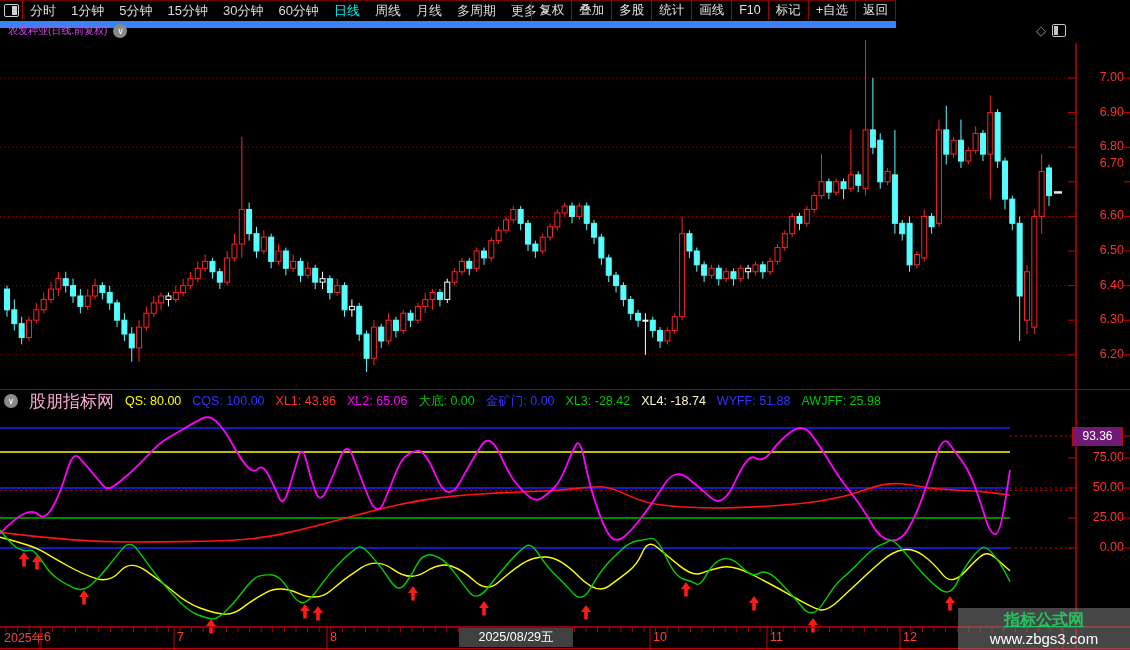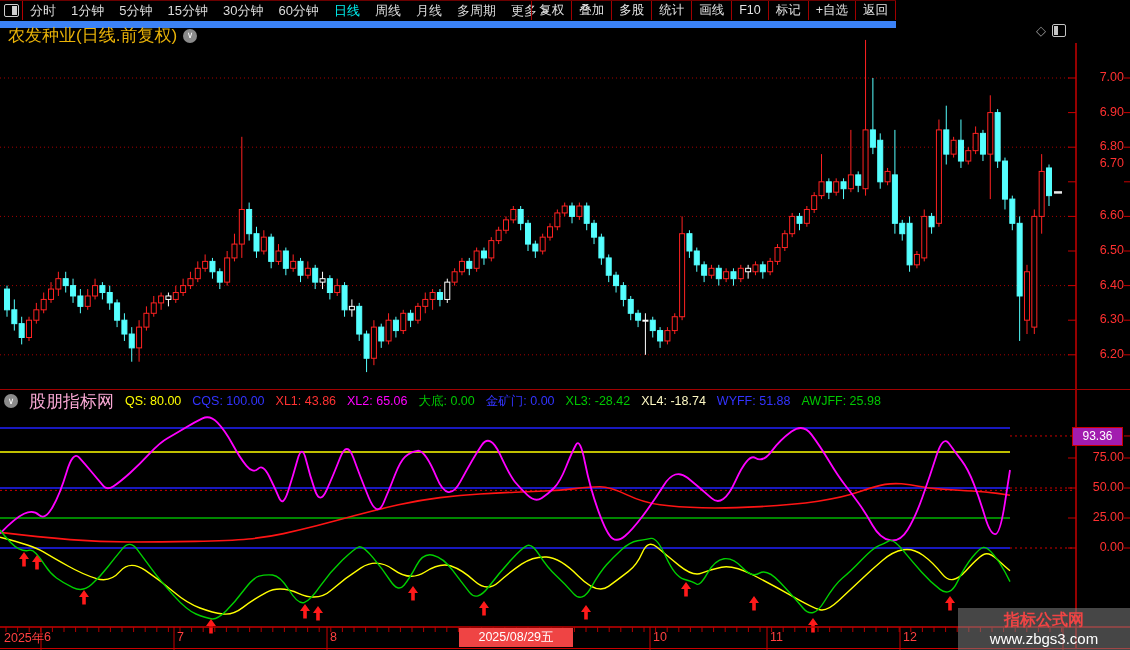--- a/index.html
+++ b/index.html
@@ -14,43 +14,43 @@
   .layout-glyph{display:inline-block;width:13px;height:11px;border:1px solid #cfcfcf;border-radius:2px;position:relative;}
   .layout-glyph::after{content:"";position:absolute;right:1px;top:1px;bottom:1px;width:5px;background:#cfcfcf;}
   #menu-left{position:absolute;left:30px;top:0;height:19px;display:flex;align-items:center;gap:15px;}
   .menu-item{color:#dcdcdc;font-size:13px;line-height:19px;cursor:default;white-space:nowrap;}
   .menu-item.active{color:#00f0f0;}
   #menu-right{position:absolute;right:0;top:0;height:19px;display:flex;}
   .tool-btn{border-left:1px solid #a00000;border-right:1px solid #a00000;margin-left:-1px;
             color:#e3e3e3;font-size:12.5px;line-height:19px;padding:0 7px;white-space:nowrap;}
   
   #title-row{position:absolute;left:8px;top:24px;z-index:3;display:flex;align-items:center;gap:6px;}
-  #page-title{color:#eab308;font-size:17px;}
+  #page-title{color:#d946ef;font-size:10px;}
   .circle-chevron{width:14px;height:14px;border-radius:50%;background:#8a8a8a;color:#fff;
                   display:inline-flex;align-items:center;justify-content:center;font-size:9px;line-height:1;}
   #win-icons{position:absolute;left:1036px;top:24px;z-index:3;display:flex;gap:6px;align-items:center;}
   .diamond-glyph{color:#9a9a9a;font-size:13px;line-height:13px;}
   .split-glyph{display:inline-block;width:12px;height:11px;border:1px solid #c4c4c4;border-radius:2px;position:relative;}
   .split-glyph::after{content:"";position:absolute;left:1px;top:1px;bottom:1px;width:4px;background:#c4c4c4;}
   
   .y-label{position:absolute;width:44px;text-align:right;color:#ff3030;font-size:12.5px;z-index:2;}
   
   #ind-row{position:absolute;left:4px;top:392px;height:18px;display:flex;align-items:center;gap:11px;z-index:3;white-space:nowrap;}
   #ind-name{color:#f9a8d4;font-size:17px;}
   .param{font-size:12.5px;}
   
   .x-label{position:absolute;color:#ff4040;font-size:12.5px;z-index:2;}
-  #date-box{position:absolute;left:459px;top:628px;width:114px;height:19px;background:#ef4444;color:#fff;
+  #date-box{position:absolute;left:459px;top:628px;width:114px;height:19px;background:#404040;color:#fff;
             font-size:12.5px;text-align:center;line-height:19px;z-index:3;}
-  #ind-value-box{position:absolute;left:1072px;top:427px;width:49px;height:17px;background:#a21caf;
+  #ind-value-box{position:absolute;left:1072px;top:427px;width:49px;height:17px;background:#701a75;
                  border:1px solid #c80000;color:#fff;font-size:12px;text-align:center;line-height:16px;z-index:3;}
   
   #watermark{position:absolute;left:958px;top:608px;width:172px;height:42px;background:rgba(128,128,128,0.55);
              z-index:6;display:flex;flex-direction:column;align-items:center;justify-content:center;}
-  #wm-line1{color:#ef4444;font-size:16px;font-weight:bold;line-height:20px;}
+  #wm-line1{color:#22c55e;font-size:16px;font-weight:bold;line-height:20px;text-decoration:underline;}
   #wm-line2{color:#fff;font-size:15px;line-height:18px;}
 </style>
 </head>
 <body>
 
 <div id="screen">
   <svg id="gfx" width="1130" height="650">
       <line x1="0" y1="78" x2="1072" y2="78" stroke="#a40000" stroke-width="1" stroke-dasharray="1 3"></line>
       <line x1="0" y1="147.20000000000005" x2="1072" y2="147.20000000000005" stroke="#a40000" stroke-width="1" stroke-dasharray="1 3"></line>
       <line x1="0" y1="216.40000000000012" x2="1072" y2="216.40000000000012" stroke="#a40000" stroke-width="1" stroke-dasharray="1 3"></line>

